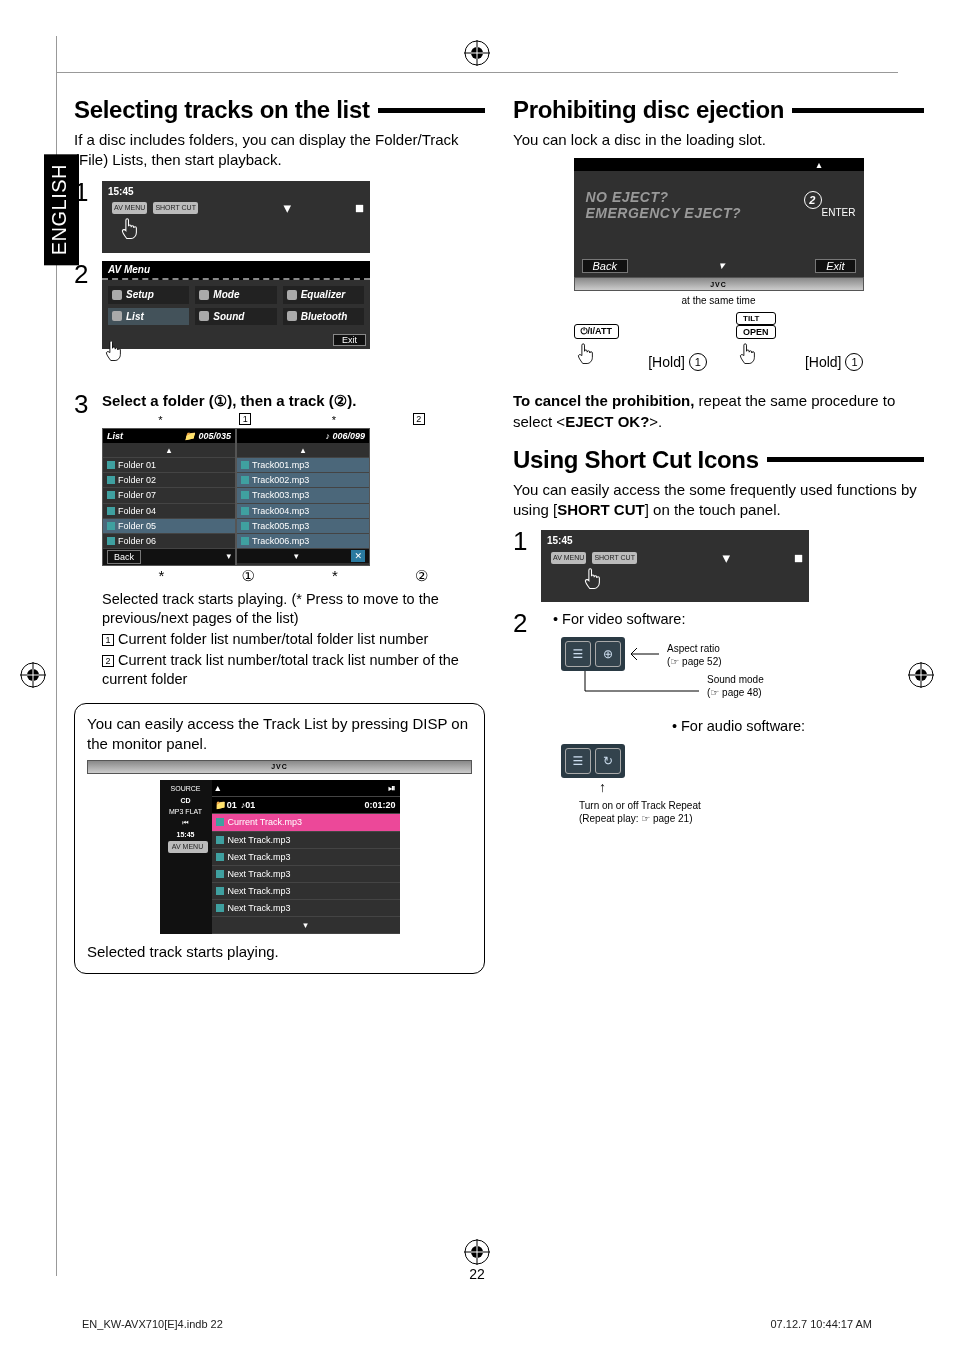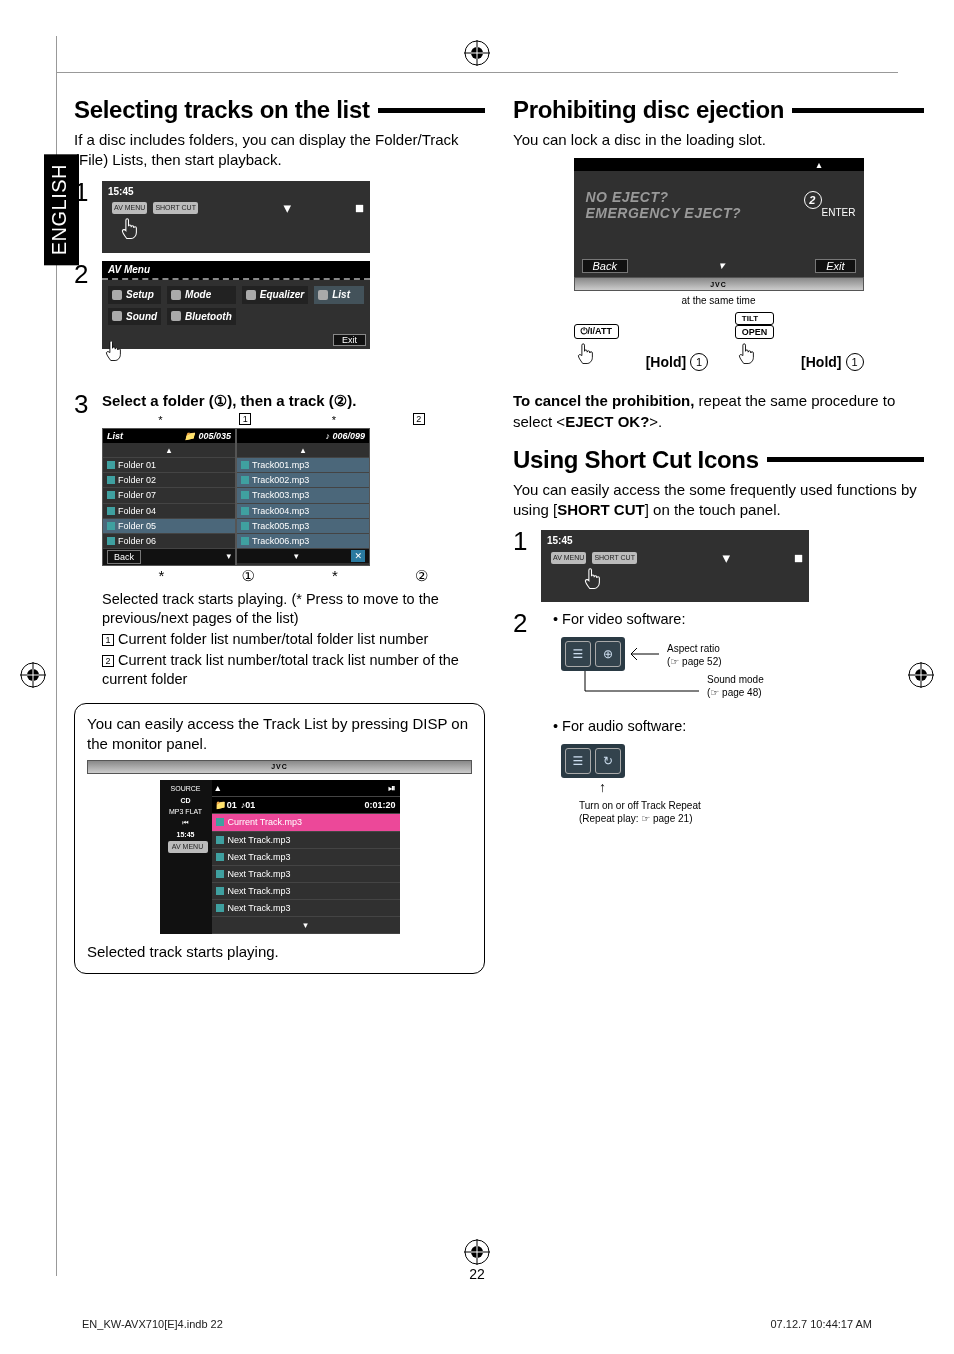--- a/index.html
+++ b/index.html
@@ -83,21 +83,21 @@
     display:inline-block; background:#bbb; color:#222;
     font-size:7px; padding:1px 2px; border-radius:2px; margin-left:4px;
   }
   .hand { display:inline-block; }
   .hand svg { width:28px; height:28px; }
   .avmenu {
     width: 268px; background:#303030; color:#fff;
     font-size:10px;
   }
   .avmenu-title { background:#000; padding:2px 6px; font-weight:700; font-style:italic; border-bottom:2px dashed #888;}
-  .avmenu-grid { display:grid; grid-template-columns:1fr 1fr 1fr 1fr; padding:6px; gap:4px 6px;text-align:center;}
+  .avmenu-grid { display:grid; grid-template-columns:1fr 1fr 1fr; padding:6px; gap:4px 6px;text-align:center;}
   .avmenu-item { background:#222; padding:2px 4px; display:flex; gap:4px; align-items:center; font-style:italic; font-weight:600;}
   .avmenu-item.sel { background:#43525a; }
   .avmenu-icon { width:10px; height:10px; display:inline-block; background:#aaa; border-radius:2px;}
   .avmenu-exit { text-align:right; padding:2px 4px;}
   .avmenu-exit span{ border:1px solid #888; background:#111; padding:0px 8px; font-size:9px;}
   .listpane {
     width:268px; background:#303030; color:#fff; font-size:9px;
     display:grid; grid-template-columns:1fr 1fr;
   }
   .listpane-col { border:1px solid #555;}
@@ -130,21 +130,21 @@
   .ejectscreen {
     width:290px; background:#303030; color:#999; margin:4px auto 0;
     font-family: Arial, sans-serif;
   }
   .ej-body{ padding:18px 12px 6px; font-size:14px; font-weight:700; font-style:italic; letter-spacing:0.5px;}
   .ej-foot{ display:flex; justify-content:space-between; padding:4px 8px; font-size:11px; font-style:italic;}
   .ej-foot span{ border:1px solid #777; padding:0 10px; background:#111; color:#fff;}
   .ej-top{ background:#000; color:#fff; font-size:10px; text-align:right; padding:1px 8px;}
   .hold-row{ display:flex; justify-content:space-between; align-items:flex-end; width:290px; margin:6px auto 0;}
   .hold-box{ display:flex; align-items:center; gap:4px;}
-  .hold-label{ font-size:14px; font-weight:700;}
+  .hold-label{ font-size:14px; font-weight:400;}
   .btn-draw{ border:1px solid #000; border-radius:3px; padding:1px 6px; font-size:9px; font-weight:700;}
   .circled{ display:inline-block; width:18px; height:18px; border:1px solid #000; border-radius:50%; text-align:center; font-size:11px; line-height:17px;}
   .ej-mid{ text-align:center; font-size:10px; width:290px; margin:4px auto 0;}
   .sc-icons{ background:#2a3a44; padding:4px; display:inline-flex; gap:4px; border-radius:3px;}
   .sc-ico{ width:26px; height:26px; border:1px solid #aaa; background:#33434d; border-radius:3px; display:flex; align-items:center; justify-content:center; color:#cde; font-size:12px;}
   .sc-block{ margin-top:8px; font-size:14px; }
   .sc-labels{ font-size:10px; line-height:1.3; margin-top:2px;}
   .page-num{ position:absolute; left:50%; bottom:72px; transform:translateX(-50%); font-size:14px;}
   .footer{ position:absolute; left:82px; right:82px; bottom:24px; display:flex; justify-content:space-between; font-size:11px; color:#222;}
   .sub-bullet{ margin-left:12px; font-size:14.5px; line-height:1.3;}
@@ -523,21 +523,21 @@
         <div class="flex-row" style="margin-left:40px;">
           <svg width="120" height="30">
               <path d="M4 0 V20 H118" fill="none" stroke="#000"></path>
             </svg>
           <div class="sc-labels">
             <div>Sound mode</div>
             <div>(☞ page 48)</div>
           </div>
         </div>
 
-        <p class="sub-bullet" style="margin-top:16px;">For audio software:</p>
+        <p class="sub-bullet" style="margin-top:16px;text-align:center;">For audio software:</p>
         <div class="sc-block" style="margin-left:20px;">
           <div class="sc-icons">
             <div class="sc-ico">☰</div>
             <div class="sc-ico">↻</div>
           </div>
           <div style="margin-left:38px;">↑</div>
           <div class="sc-labels" style="margin-left:18px;">
             <div>Turn on or off Track Repeat</div>
             <div>(Repeat play: ☞ page 21)</div>
           </div>

